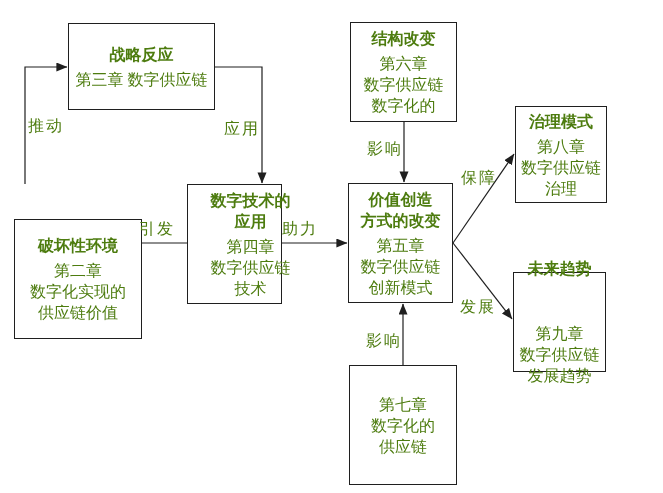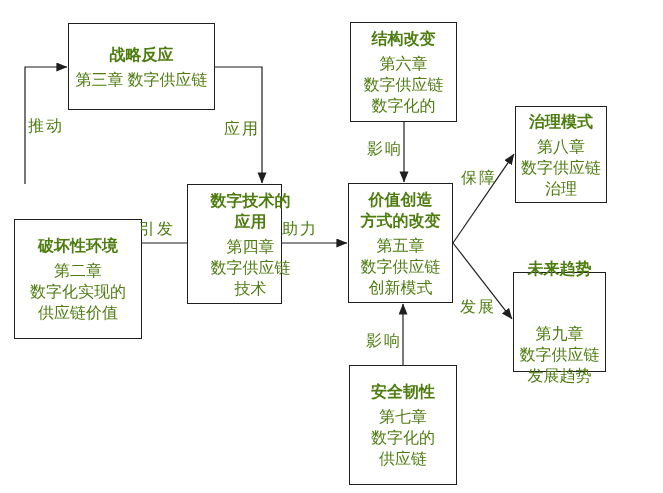--- a/index.html
+++ b/index.html
@@ -153,23 +153,20 @@
         <div>未来趋势</div>
       </div>
     <div class="box-body">
         <div>第九章</div>
         <div>数字供应链</div>
         <div>发展趋势</div>
       </div>
   </div>
 
   <div class="box" style="left:349px; top:365px; width:108px; height:120px;">
-    <div class="box-title">
-        <div>安全韧性</div>
-      </div>
     <div class="box-body">
         <div>第七章</div>
         <div>数字化的</div>
         <div>供应链</div>
       </div>
   </div>
 
   <div class="edge-label" style="left:28px; top:116px;">推动</div>
   <div class="edge-label" style="left:224px; top:119px;">应用</div>
   <div class="edge-label" style="left:139px; top:219px;">引发</div>

